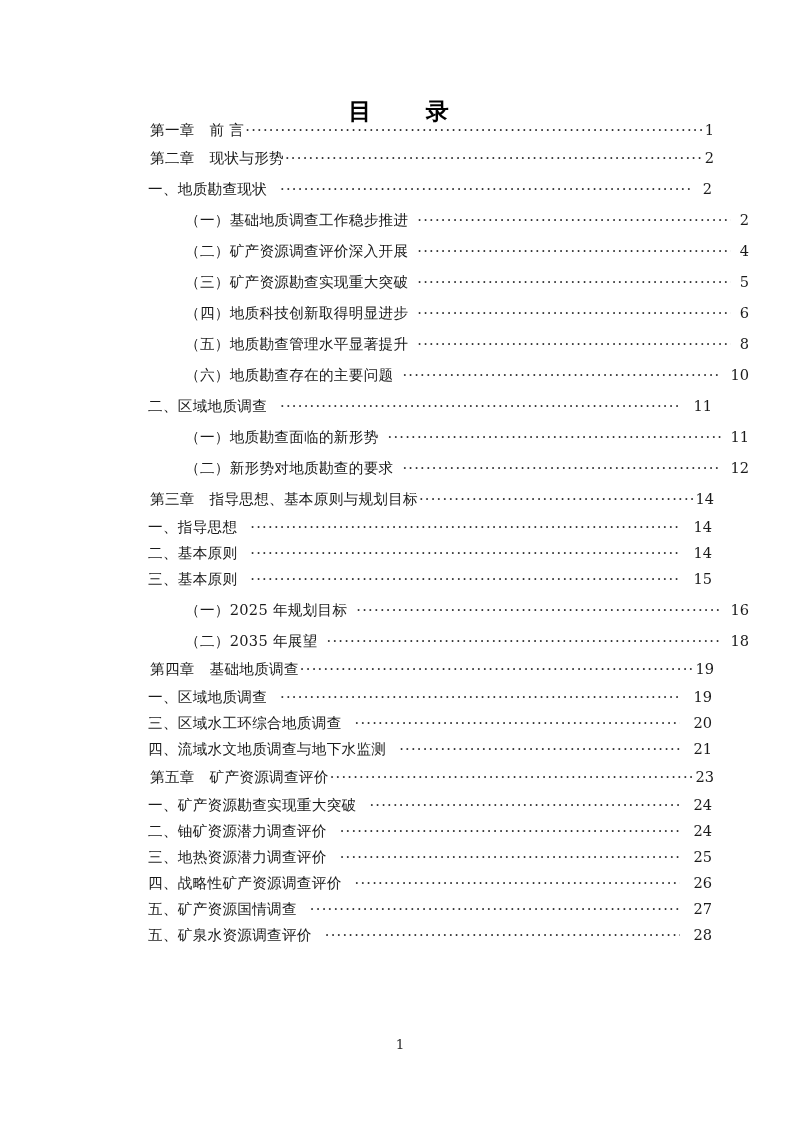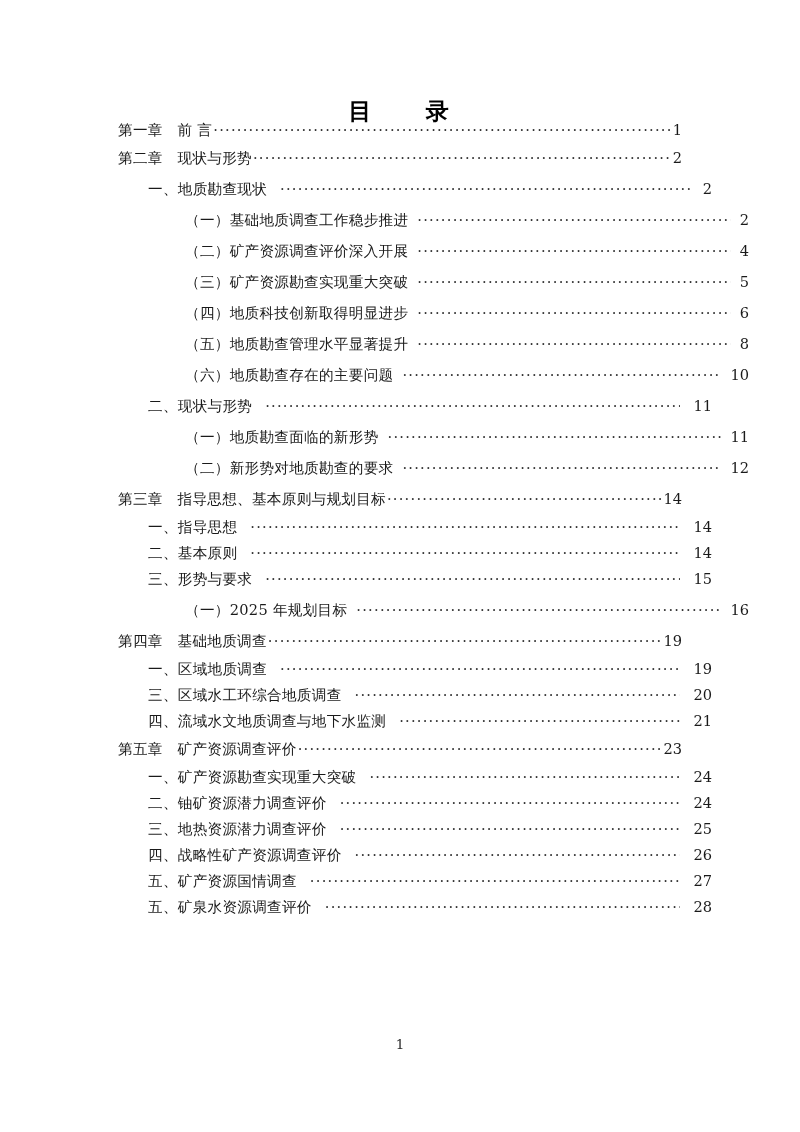--- a/index.html
+++ b/index.html
@@ -49,21 +49,21 @@
   .toc-row {
     display: flex;
     align-items: baseline;
     width: 100%;
     font-size: 14.6px;
     color: #1a1a1a;
     white-space: nowrap;
   }
 
   
-  .lvl1 { padding-left: 0px;  }
+  .lvl1 { padding-left: 0px; margin-left: 32px;  }
   .lvl2 { padding-left: 30px; gap: 12px; }
   .lvl3 { padding-left: 67px; gap: 8px; }
 
   
   .sp-tight  { height: 26px; }
   .sp-normal { height: 28px; }
   .sp-loose  { height: 31px; }
 
   .toc-label {
     flex: 0 0 auto;
@@ -157,21 +157,21 @@
         <span class="toc-label">（五）地质勘查管理水平显著提升</span>
         <span class="toc-dots"></span>
         <span class="toc-page">8</span>
       </div>
       <div class="toc-row lvl3 sp-loose">
         <span class="toc-label">（六）地质勘查存在的主要问题</span>
         <span class="toc-dots"></span>
         <span class="toc-page">10</span>
       </div>
       <div class="toc-row lvl2 sp-loose">
-        <span class="toc-label">二、现状与形势</span>
+        <span class="toc-label">二、区域地质调查</span>
         <span class="toc-dots"></span>
         <span class="toc-page">11</span>
       </div>
       <div class="toc-row lvl3 sp-loose">
         <span class="toc-label">（一）地质勘查面临的新形势</span>
         <span class="toc-dots"></span>
         <span class="toc-page">11</span>
       </div>
       <div class="toc-row lvl3 sp-loose">
         <span class="toc-label">（二）新形势对地质勘查的要求</span>
@@ -187,28 +187,33 @@
         <span class="toc-label">一、指导思想</span>
         <span class="toc-dots"></span>
         <span class="toc-page">14</span>
       </div>
       <div class="toc-row lvl2 sp-tight">
         <span class="toc-label">二、基本原则</span>
         <span class="toc-dots"></span>
         <span class="toc-page">14</span>
       </div>
       <div class="toc-row lvl2 sp-loose">
-        <span class="toc-label">三、形势与要求</span>
+        <span class="toc-label">三、基本原则</span>
         <span class="toc-dots"></span>
         <span class="toc-page">15</span>
       </div>
       <div class="toc-row lvl3 sp-loose">
         <span class="toc-label">（一）2025 年规划目标</span>
         <span class="toc-dots"></span>
         <span class="toc-page">16</span>
+      </div>
+      <div class="toc-row lvl3 sp-normal">
+        <span class="toc-label">（二）2035 年展望</span>
+        <span class="toc-dots"></span>
+        <span class="toc-page">18</span>
       </div>
       <div class="toc-row lvl1 sp-normal">
         <span class="toc-label">第四章　基础地质调查</span>
         <span class="toc-dots"></span>
         <span class="toc-page">19</span>
       </div>
       <div class="toc-row lvl2 sp-tight">
         <span class="toc-label">一、区域地质调查</span>
         <span class="toc-dots"></span>
         <span class="toc-page">19</span>

